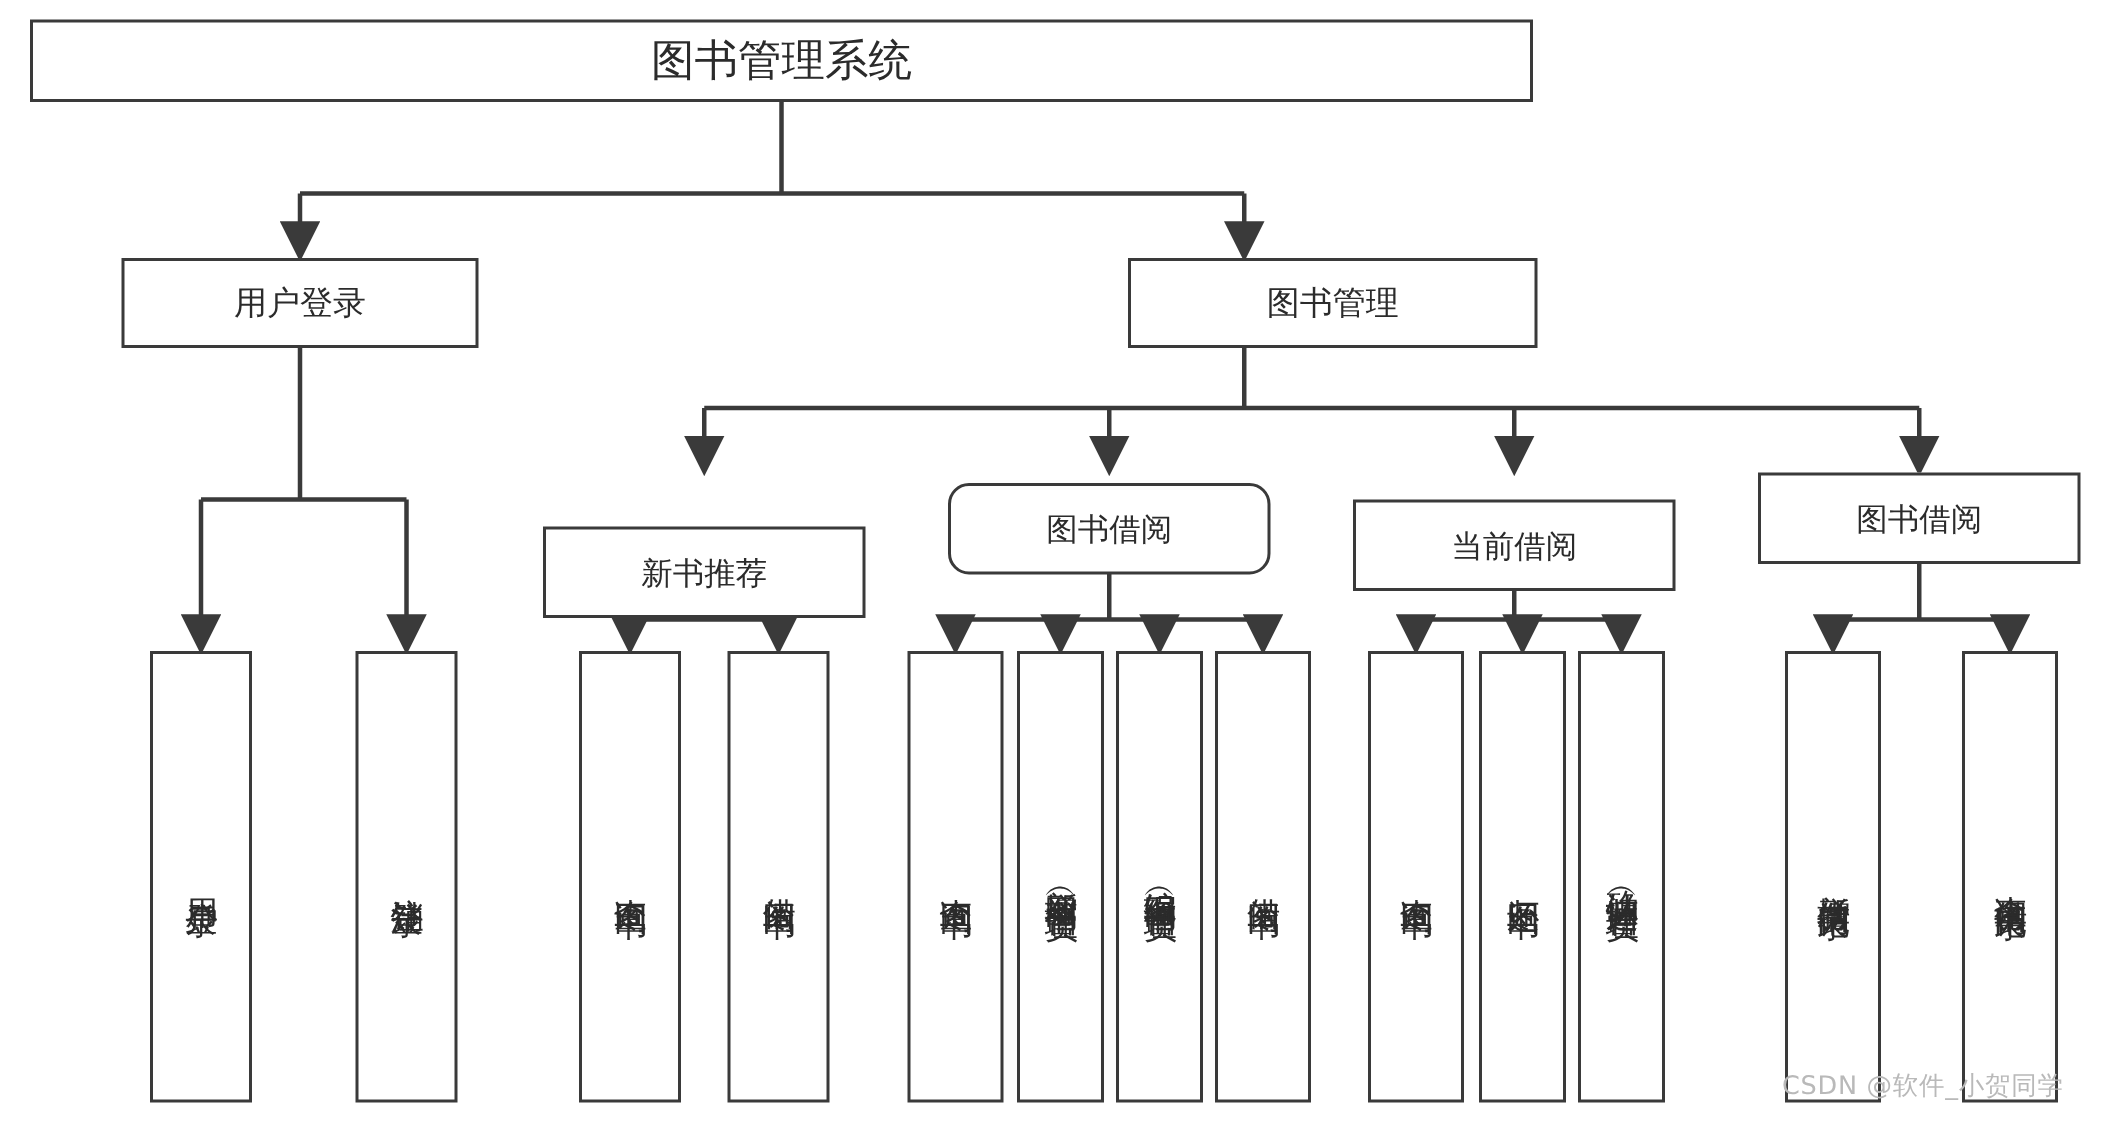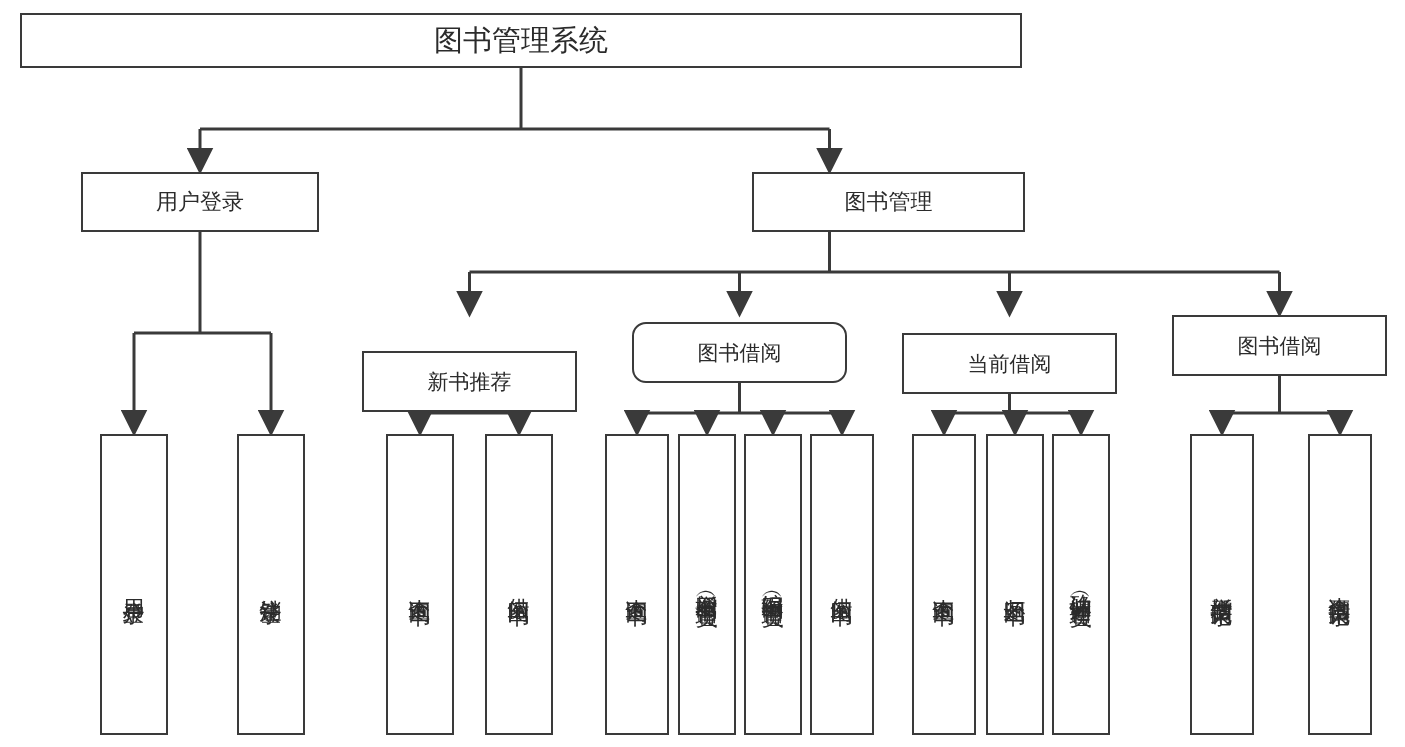--- a/index.html
+++ b/index.html
@@ -160,14 +160,15 @@
         <span class="vlabel">确认归还（管理员）</span>
       </div>
       <div class="node leaf" style="left: 1190px; top: 434px; width: 64px; height: 301px;">
         <span class="vlabel">新增借阅记录</span>
       </div>
       <div class="node leaf" style="left: 1308px; top: 434px; width: 64px; height: 301px;">
         <span class="vlabel">查询借阅记录</span>
       </div>
     </div>
 
+  <div class="watermark" style="left: 1188px; top: 712px;">CSDN @软件_小贺同学</div>
 
 </div>
 
 </body></html>

